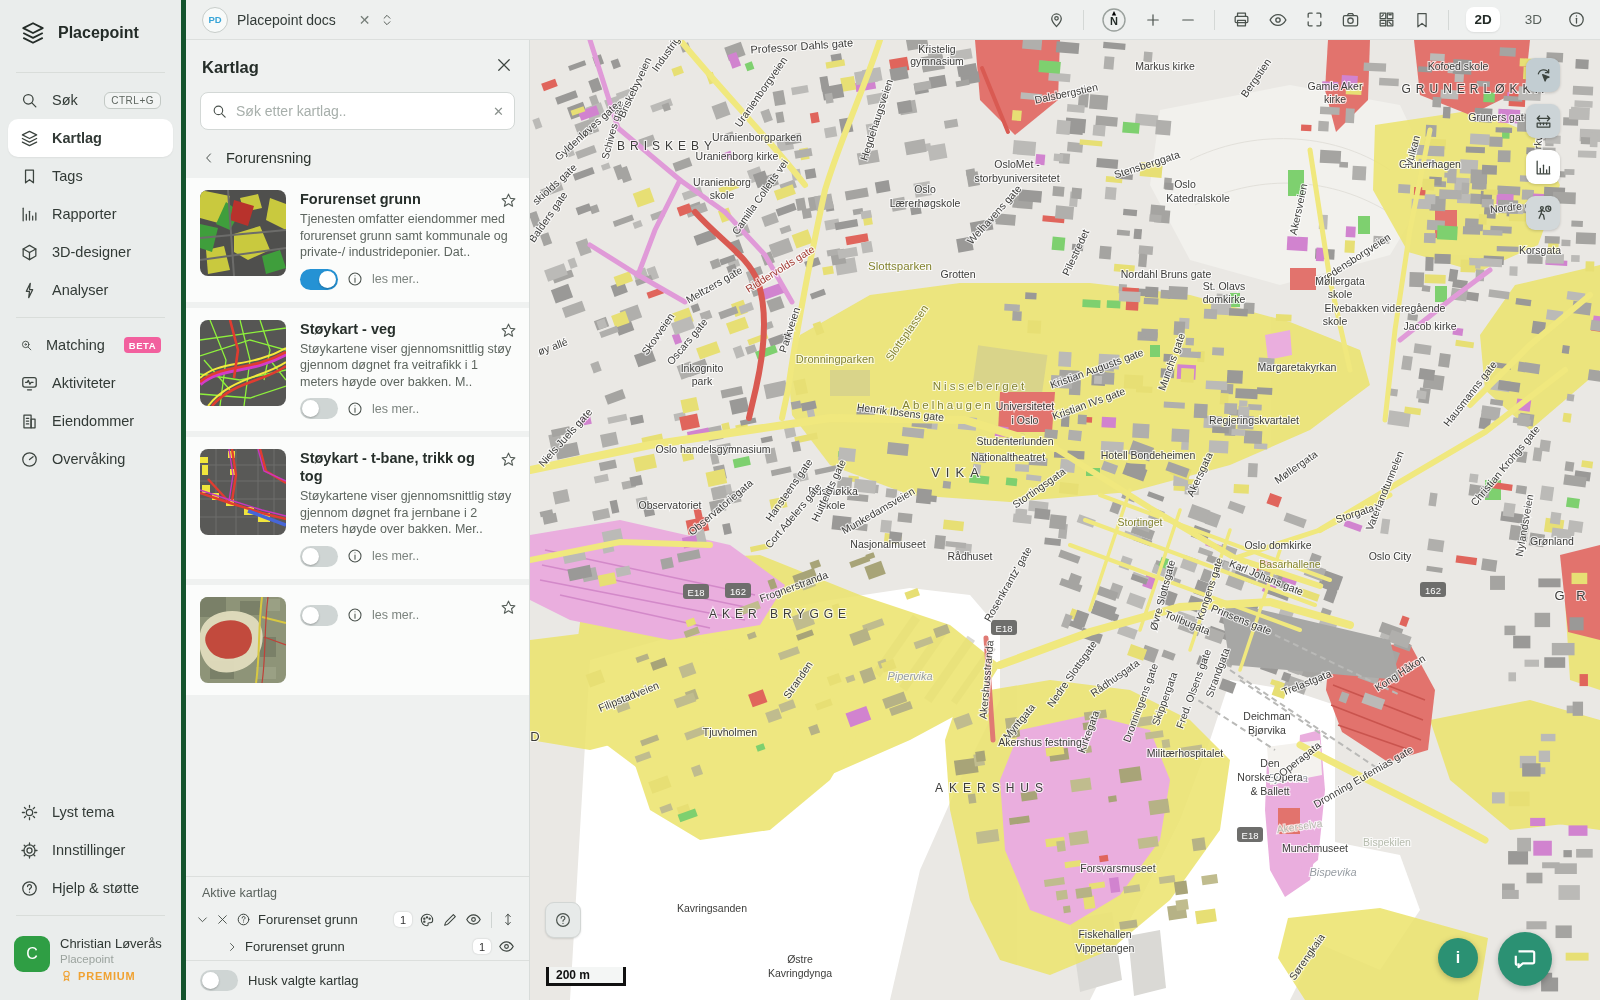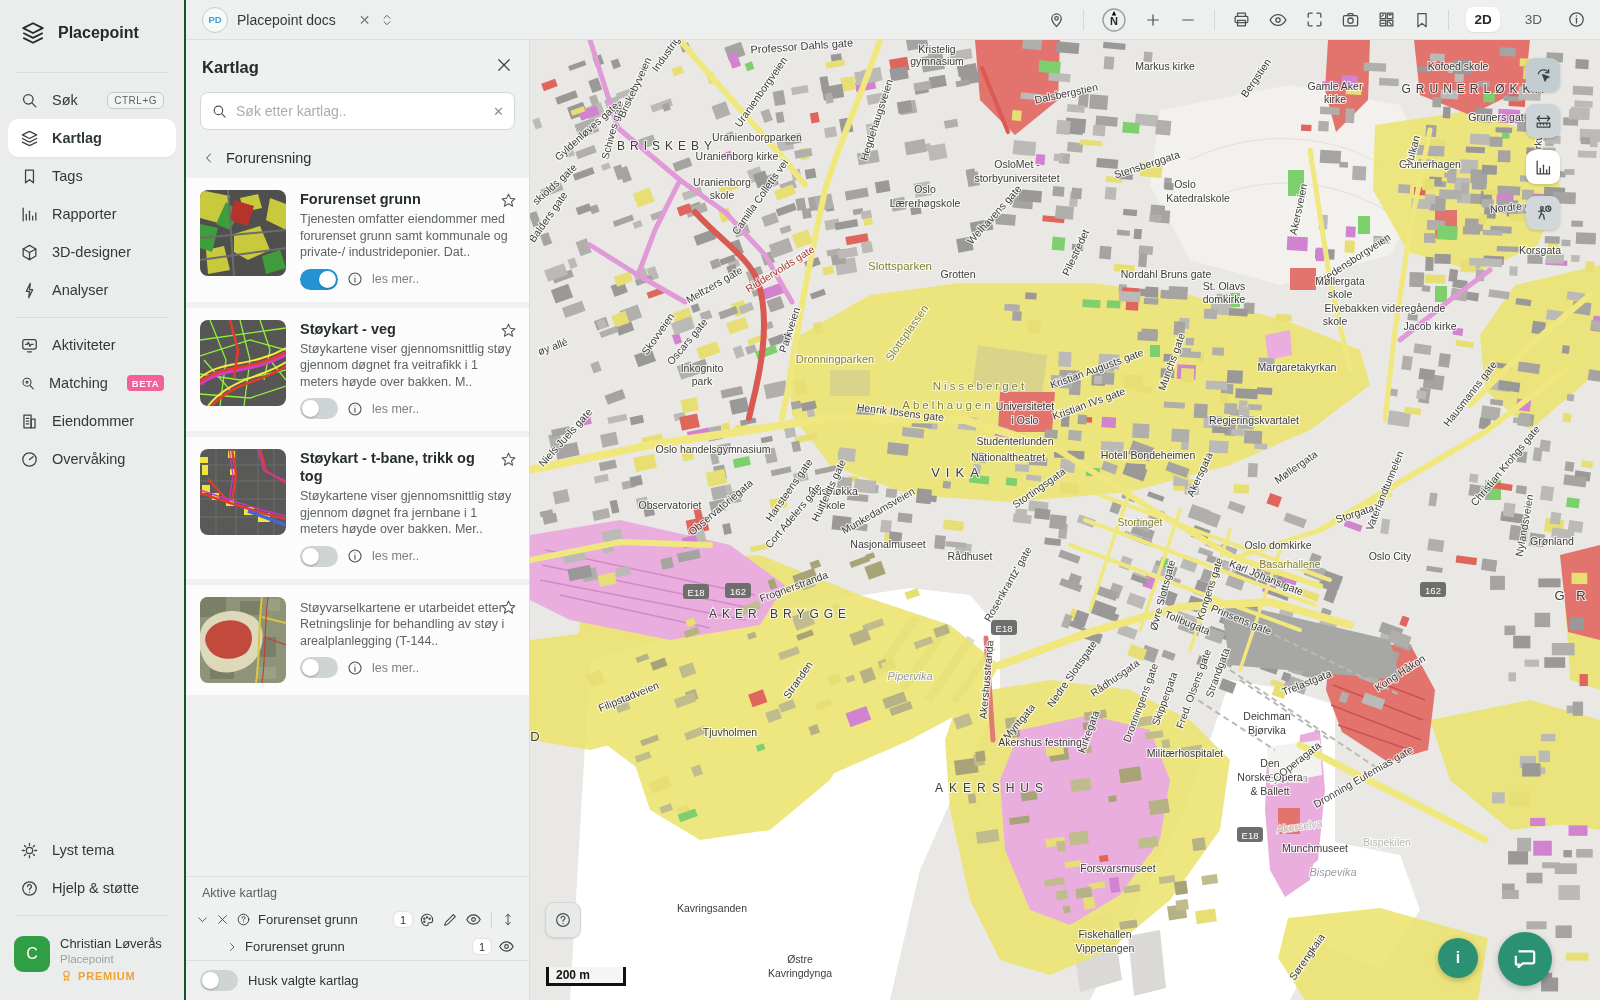--- a/index.html
+++ b/index.html
@@ -3,21 +3,21 @@
 <meta charset="utf-8">
 <style>
   * { margin:0; padding:0; box-sizing:border-box; }
   html,body { width:1600px; height:1000px; overflow:hidden;
     font-family:"Liberation Sans", sans-serif; color:#333b38; background:#eff1f0; }
   .ico { stroke:#3c443f; fill:none; stroke-width:1.6; stroke-linecap:round; stroke-linejoin:round; }
   .ico-g { stroke:#4b534e; }
 
   
   #sidebar { position:absolute; left:0; top:0; width:186px; height:1000px;
-    background:#eaedec; border-right:2px solid #14532d; z-index:30; }
+    background:#eaedec; border-right:5px solid #14532d; z-index:30; }
   .logo-row { display:flex; align-items:center; gap:12px; padding:20px 0 18px 20px; }
   .logo-row .app-name { font-size:16px; font-weight:bold; color:#20282)4; color:#242c28; }
   .side-div { height:1px; background:#d9ddda; margin:8px 16px; }
   .nav-item { display:flex; align-items:center; gap:13px; height:38px; margin:0 8px;
     padding:0 12px; border-radius:10px; font-size:14.5px; color:#323a36; cursor:pointer; }
   .nav-item.active { background:#ffffff; box-shadow:0 1px 2px rgba(0,0,0,.06); font-weight:bold; }
   .kbd { margin-left:auto; font-size:10px; color:#5d655f; border:1px solid #c3c9c5;
     border-radius:6px; padding:2px 6px; background:#f2f4f3; letter-spacing:.5px; }
   .beta { margin-left:6px; font-size:9.5px; font-weight:bold; color:#fff;
     background:#f2609e; border-radius:4px; padding:2.5px 5px; letter-spacing:.5px; }
@@ -165,34 +165,34 @@
   </div>
   <div class="nav-item">
     <svg class="ico" width="19" height="19" viewBox="0 0 24 24">
         <path d="M13 3 L8 13 h4 l-1 8 5 -10 h-4 z"></path>
       </svg>
     <span>Analyser</span>
   </div>
   <div class="side-div"></div>
   <div class="nav-item">
     <svg class="ico" width="19" height="19" viewBox="0 0 24 24">
-        <rect x="3.5" y="4.5" width="17" height="12" rx="2.5"></rect>
-        <path d="M7 10.5 h2 l1.5 -2.5 2 5 1.5 -2.5 h2.5"></path>
-        <path d="M9.5 20 h5"></path>
-      </svg>
-    <span>Aktiviteter</span>
-  </div>
-  <div class="nav-item">
-    <svg class="ico" width="19" height="19" viewBox="0 0 24 24">
         <circle cx="10.5" cy="10" r="6"></circle>
         <circle cx="10.5" cy="10" r="1.4"></circle>
         <line x1="15" y1="15" x2="20" y2="20"></line>
       </svg>
     <span>Matching</span>
     <span class="beta">BETA</span>
+  </div>
+  <div class="nav-item">
+    <svg class="ico" width="19" height="19" viewBox="0 0 24 24">
+        <rect x="3.5" y="4.5" width="17" height="12" rx="2.5"></rect>
+        <path d="M7 10.5 h2 l1.5 -2.5 2 5 1.5 -2.5 h2.5"></path>
+        <path d="M9.5 20 h5"></path>
+      </svg>
+    <span>Aktiviteter</span>
   </div>
   <div class="nav-item">
     <svg class="ico" width="19" height="19" viewBox="0 0 24 24">
         <rect x="5" y="4" width="9" height="16"></rect>
         <rect x="14" y="9" width="5" height="11"></rect>
         <path d="M8 8 h3 M8 11.5 h3 M8 15 h3"></path>
       </svg>
     <span>Eiendommer</span>
   </div>
   <div class="nav-item">
@@ -203,20 +203,28 @@
     <span>Overvåking</span>
   </div>
 
   <div id="sidebar-bottom">
     <div class="nav-item">
       <svg class="ico" width="19" height="19" viewBox="0 0 24 24">
           <circle cx="12" cy="12" r="4"></circle>
           <path d="M12 3v2.5 M12 18.5V21 M3 12h2.5 M18.5 12H21 M5.6 5.6l1.8 1.8 M16.6 16.6l1.8 1.8 M18.4 5.6l-1.8 1.8 M7.4 16.6l-1.8 1.8"></path>
         </svg>
       <span>Lyst tema</span>
+    </div>
+    <div class="nav-item">
+      <svg class="ico" width="19" height="19" viewBox="0 0 24 24">
+          <circle cx="12" cy="12" r="3.2"></circle>
+          <circle cx="12" cy="12" r="7"></circle>
+          <path d="M12 2.5V5 M12 19v2.5 M2.5 12H5 M19 12h2.5 M5.3 5.3l1.7 1.7 M17 17l1.7 1.7 M18.7 5.3 L17 7 M7 17l-1.7 1.7"></path>
+        </svg>
+      <span>Innstillinger</span>
     </div>
     <div class="nav-item">
       <svg class="ico" width="19" height="19" viewBox="0 0 24 24">
           <circle cx="12" cy="12" r="8.5"></circle>
           <path d="M9.5 9.5 a2.5 2.5 0 1 1 3.7 2.2 c-.9.5-1.2 1-1.2 1.8"></path>
           <line x1="12" y1="16.5" x2="12" y2="16.6"></line>
         </svg>
       <span>Hjelp &amp; støtte</span>
     </div>
     <div class="side-div"></div>
@@ -469,21 +477,21 @@
           <g stroke="#c837c0" stroke-width="1.4" fill="none">
               <path d="M0,41 L30,51 62,61 86,67"></path>
               <path d="M29,0 L33,26 29,52"></path>
               <path d="M58,0 L64,22 86,32"></path>
             </g>
           <path d="M48,62 L86,76" stroke="#4666d8" stroke-width="3.5" fill="none"></path>
         </svg>
       </div>
       <div class="card-body">
         <div class="card-title">Støykart - t-bane, trikk og tog</div>
-        <div class="card-desc">Støykartene viser gjennomsnittlig støy gjennom døgnet fra jernbane i 1 meters høyde over bakken. Mer..</div>
+        <div class="card-desc">Støykartene viser gjennomsnittlig støy gjennom døgnet fra jernbane i 2 meters høyde over bakken. Mer..</div>
         <div class="card-foot">
           <div class="toggle">
               <div class="knob"></div>
             </div>
           <svg class="ico ico-g" width="16" height="16" viewBox="0 0 24 24">
               <circle cx="12" cy="12" r="9"></circle>
               <line x1="12" y1="10.5" x2="12" y2="17"></line>
               <line x1="12" y1="7" x2="12" y2="7.1"></line>
             </svg>
           <span class="readmore">les mer..</span>
@@ -515,21 +523,20 @@
               <path d="M62,0 C58,30 60,60 56,86"></path>
               <path d="M62,20 L86,26"></path>
             </g>
           <g stroke="#c04038" stroke-width="1.2" fill="none">
               <path d="M68,0 C64,30 66,60 62,86"></path>
               <path d="M64,40 L86,48"></path>
             </g>
         </svg>
       </div>
       <div class="card-body">
-        <div class="card-desc">Støyvarselkartene er utarbeidet etter Retningslinje for behandling av støy i arealplanlegging (T-144..</div>
         <div class="card-foot">
           <div class="toggle">
               <div class="knob"></div>
             </div>
           <svg class="ico ico-g" width="16" height="16" viewBox="0 0 24 24">
               <circle cx="12" cy="12" r="9"></circle>
               <line x1="12" y1="10.5" x2="12" y2="17"></line>
               <line x1="12" y1="7" x2="12" y2="7.1"></line>
             </svg>
           <span class="readmore">les mer..</span>

